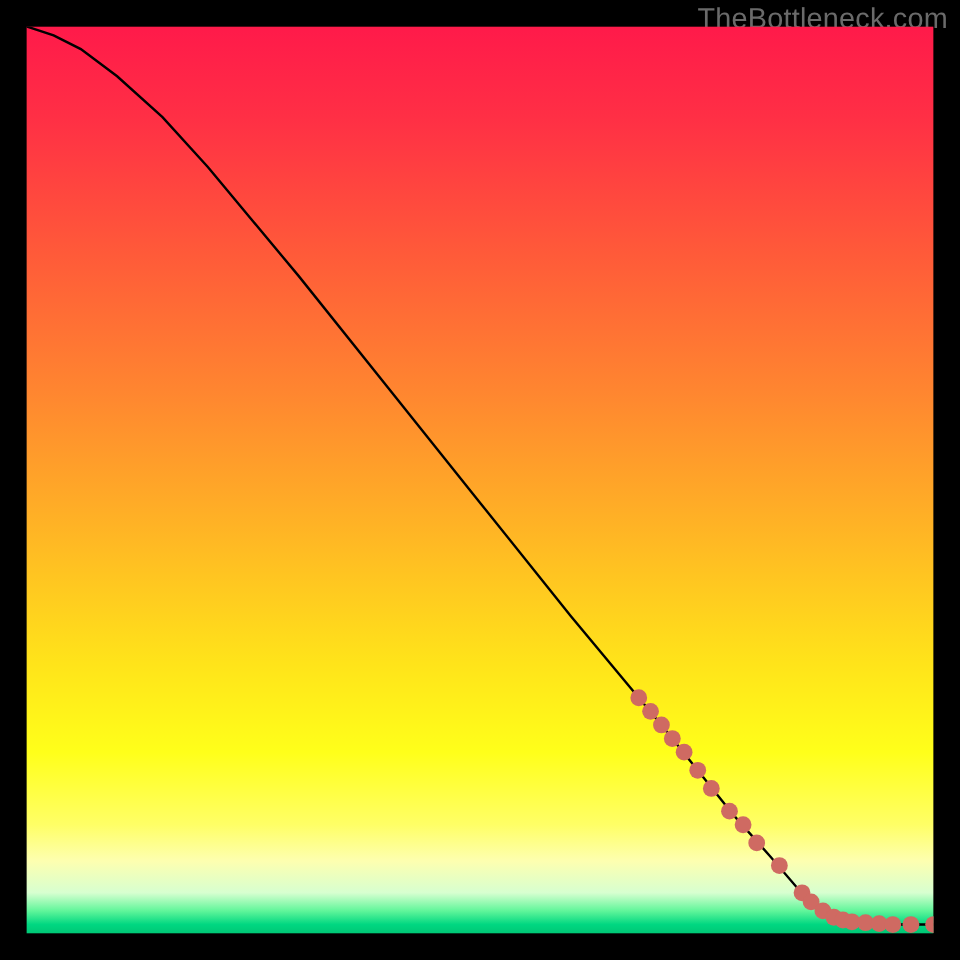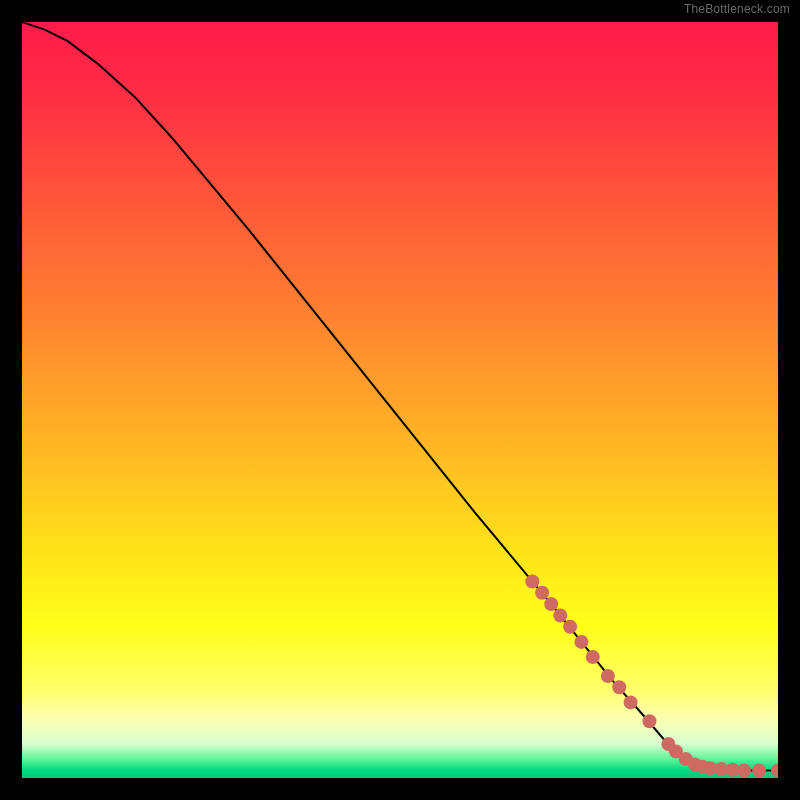--- a/index.html
+++ b/index.html
@@ -21,21 +21,21 @@
     position: absolute;
     left: 22px;
     top: 22px;
     width: 756px;
     height: 756px;
   }
   .watermark {
     position: absolute;
     top: 2px;
     right: 10px;
-    font-size: 12px;
+    font-size: 24px;
     font-weight: 500;
     color: #6a6a6a;
     letter-spacing: 0.2px;
   }
 </style>
 </head>
 <body>
 
 <div class="stage">
 

